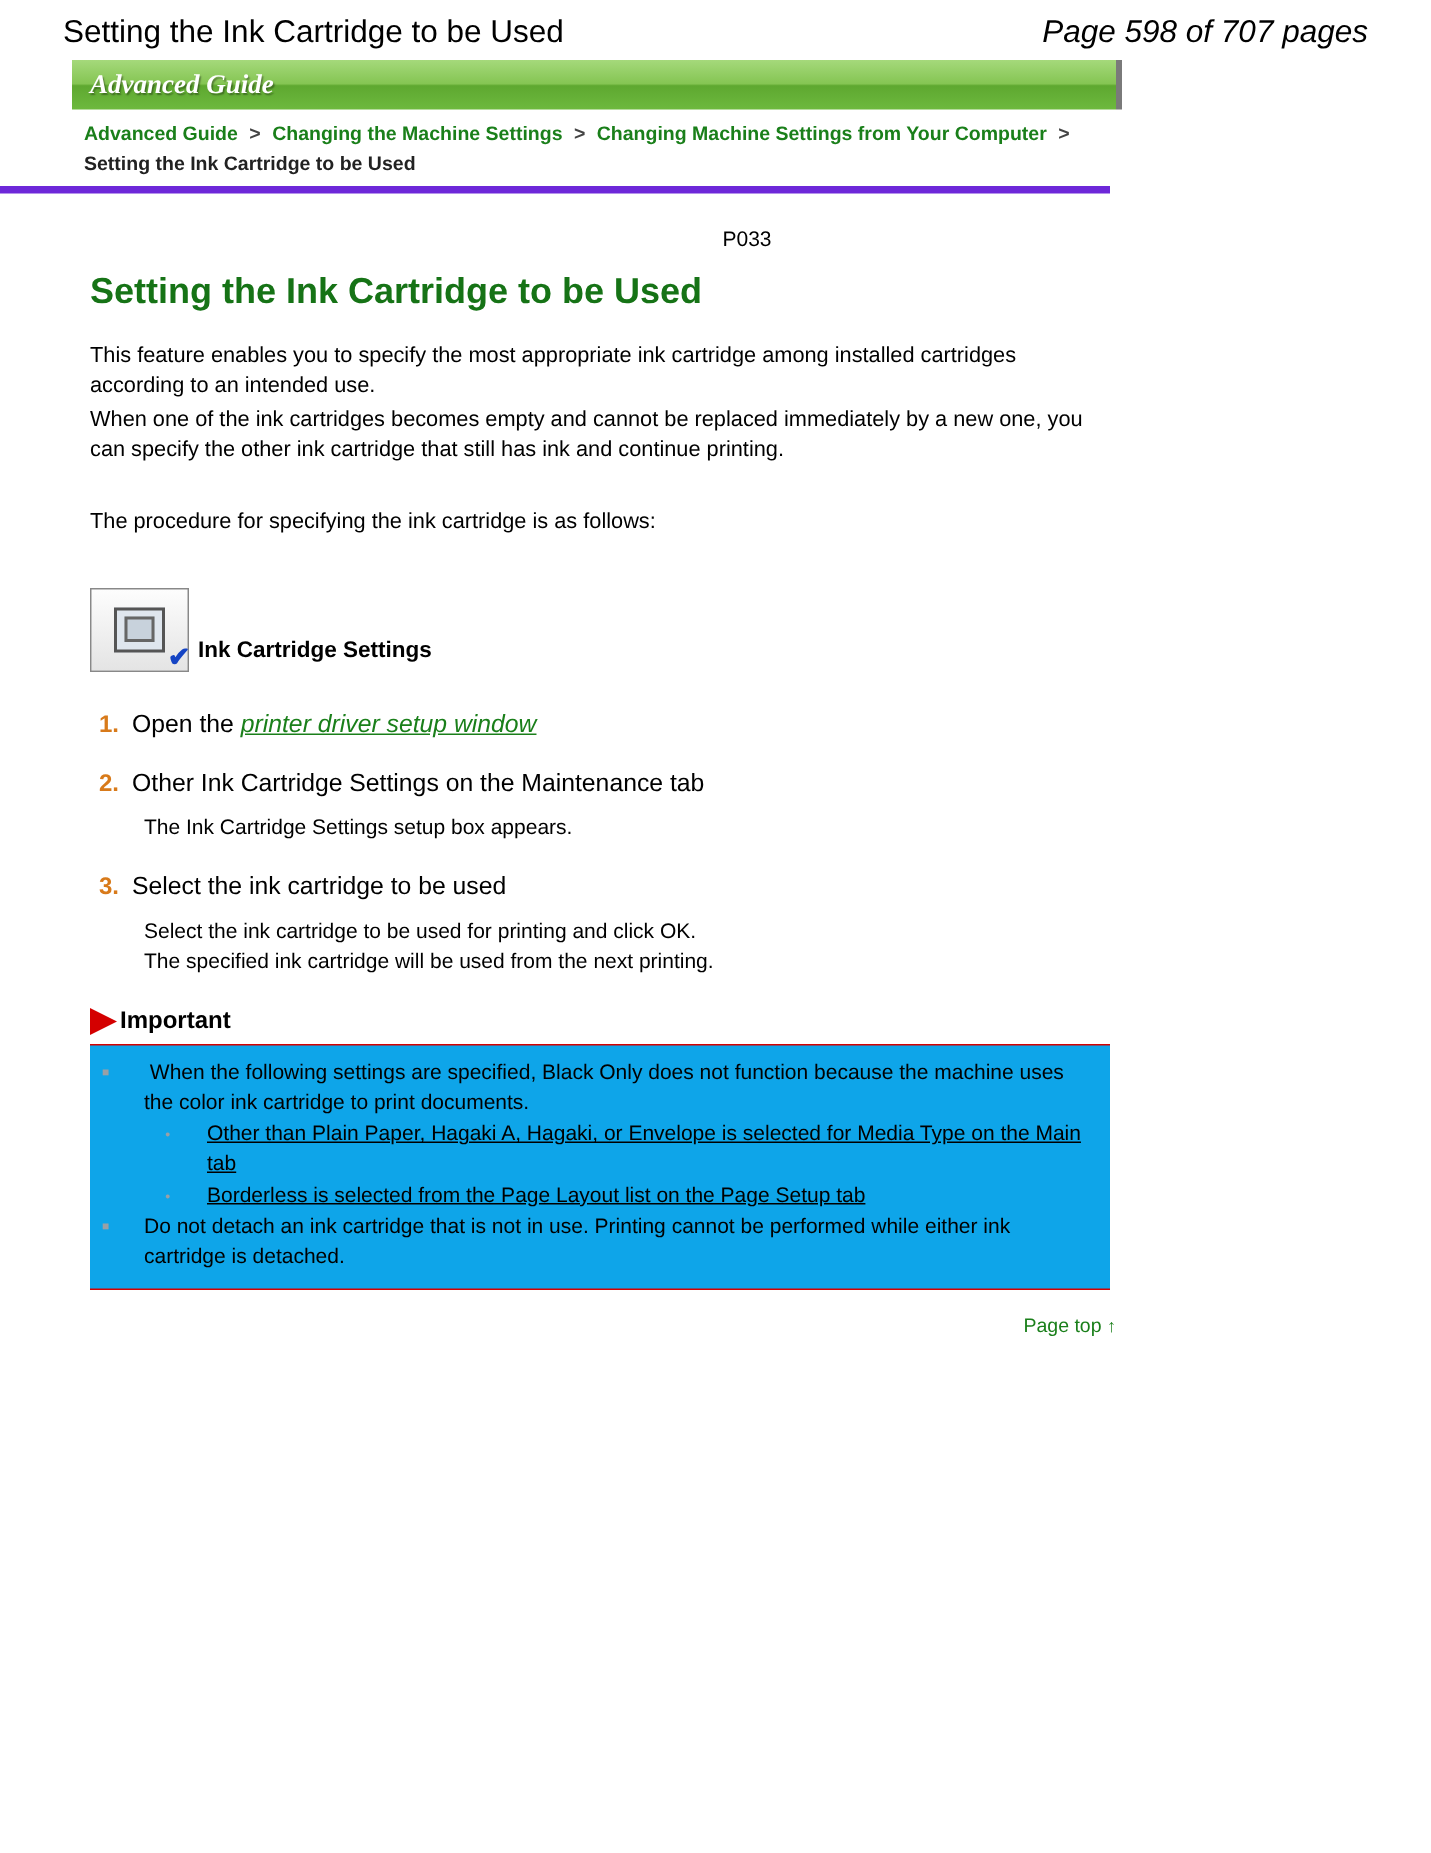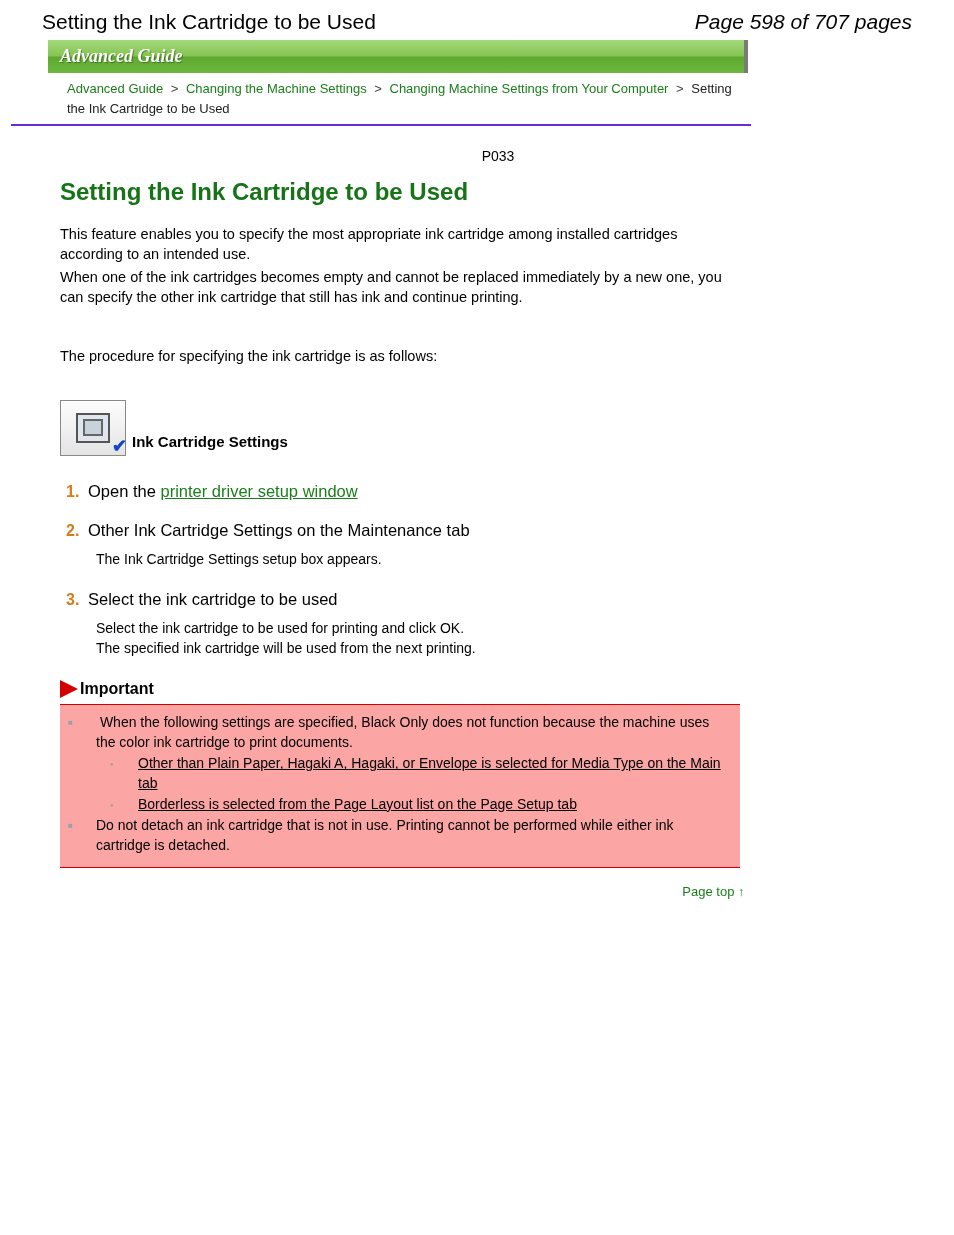--- a/index.html
+++ b/index.html
@@ -34,37 +34,38 @@
       font-size: 18px;
       font-style: italic;
       font-weight: 700;
       text-shadow: 1px 1px 1px rgba(0,0,0,0.35);
     }
     .breadcrumb {
       padding: 6px 0 6px 56px;
       width: 740px;
       font-size: 13px;
       line-height: 1.5;
-      border-bottom: 2px solid #6d28d9;
-      margin-left: 11px;
+      border-bottom: 5px solid #6d28d9;
+      margin-left: 0;
+      font-weight: bold;
     }
     .breadcrumb-inner { max-width: 680px; }
     .bc-link { color: #1a7f1a; text-decoration: none; }
     .bc-sep { color: #444; margin: 0 4px; }
     .bc-current { color: #222; }
     .pcode { padding: 22px 0 8px 42px; font-size: 14px; text-align: center; }
     .content { padding: 0 0 0 60px; width: 740px; }
     .h1 {
       color: #167316;
       font-size: 24px;
       font-weight: 700;
       margin: 6px 0 18px 0;
     }
     .para { font-size: 14.5px; line-height: 1.4; margin-bottom: 2px; }
-    .para-gap { margin-top: 39px; }
+    .para-gap { margin-top: 28px; }
     .icon-row { display: flex; align-items: flex-end; margin: 34px 0 26px 0; }
     .icon-box {
       width: 66px; height: 56px;
       border: 1px solid #888;
       background: linear-gradient(to bottom, #fdfdfd, #e4e4e4);
       display: flex; align-items: center; justify-content: center;
       position: relative;
     }
     .icon-inner {
       width: 34px; height: 30px;
@@ -89,37 +90,37 @@
     .icon-label { font-weight: 700; font-size: 15px; margin-left: 6px; margin-bottom: 6px;}
     .step { margin: 0 0 20px 6px; }
     .step-head { display: flex; align-items: baseline; }
     .step-num {
       color: #d87a1a;
       font-weight: 700;
       font-size: 16px;
       min-width: 22px;
     }
     .step-title { font-size: 16.5px; }
-    .step-link { color: #1a7f1a; }
+    .step-link { color: #1a7f1a; font-style: italic; }
     .step-body {
       margin: 10px 0 8px 30px;
       font-size: 14px;
       line-height: 1.4;
     }
     .important-row { display: flex; align-items: center; margin-top: 22px; }
     .flag {
       width: 0; height: 0;
       border-top: 9px solid transparent;
       border-bottom: 9px solid transparent;
       border-left: 18px solid #d40000;
       margin-right: 2px;
     }
     .important-label { font-weight: 700; font-size: 16px; }
     .important-box {
-      background: #fca5a5;
+      background: #0ea5e9;
       border-top: 1px solid #d40000;
       border-bottom: 1px solid #d40000;
       margin-top: 6px;
       padding: 6px 10px 10px 10px;
       font-size: 14px;
       line-height: 1.4;
     }
     ul.lvl1 { list-style: none; padding-left: 12px; }
     ul.lvl1 > li::before {
       content: "■";

